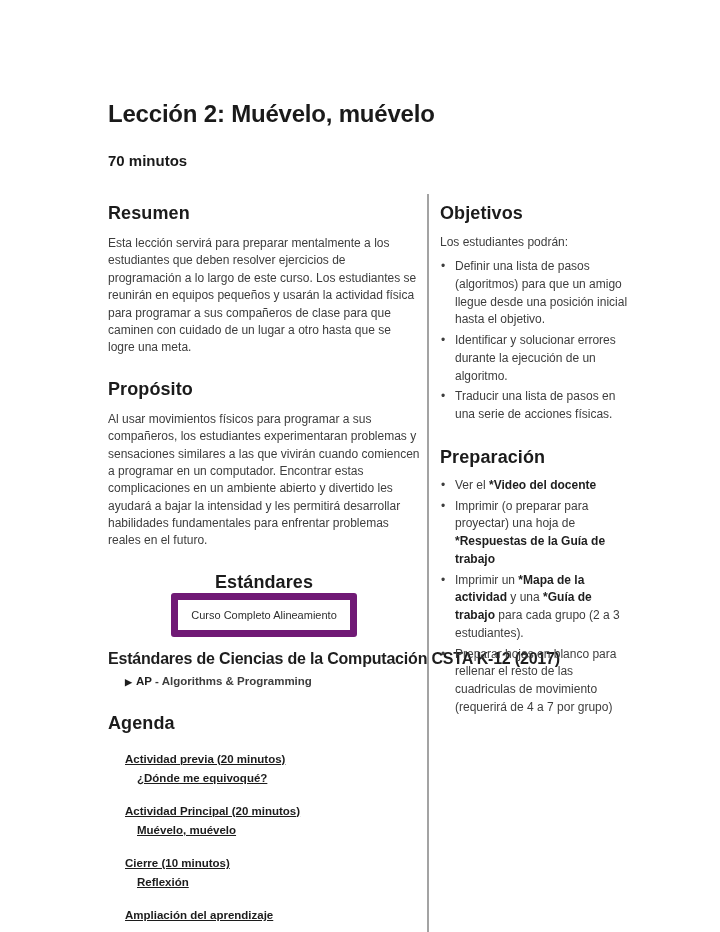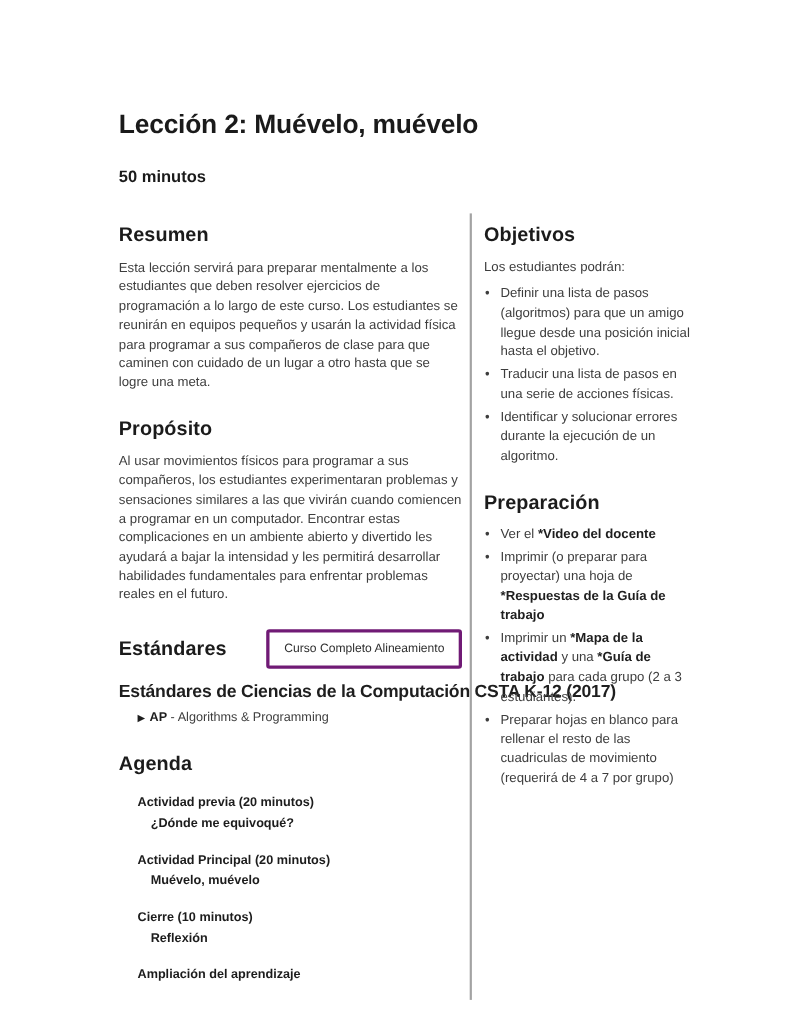--- a/index.html
+++ b/index.html
@@ -53,57 +53,60 @@
     font-size: 12px;
     line-height: 1.45;
     color: #3d3d3d;
   }
   
   .standards-row {
     display: flex;
     justify-content: space-between;
     align-items: center;
     margin-top: 22px;
+    flex-direction: column;
   }
   .alignment-button {
     font-family: "Liberation Sans", sans-serif;
     font-size: 11px;
     color: #2e2e2e;
     background: #ffffff;
-    border: 3px solid #701a75;
+    border: 7px solid #701a75;
     border-radius: 3px;
     padding: 9px 13px;
     cursor: pointer;
     white-space: nowrap;
   }
   .framework-line {
     margin-top: 13px;
     font-size: 16px;
     font-weight: 700;
     letter-spacing: -0.2px;
     color: #1e1e1e;
     white-space: nowrap;
   }
   .standards-cat {
     margin: 7px 0 0 17px;
     font-size: 11.5px;
     color: #3d3d3d;
     cursor: pointer;
+    font-weight: bold;
   }
   .arrow-icon { font-size: 9px; color: #1e1e1e; margin-right: 4px; }
   .standards-cat b { color: #1e1e1e; }
   
   .agenda-h { margin-top: 26px; }
   .agenda-list { margin-top: 15px; padding-left: 17px; }
   .agenda-item { margin-bottom: 15px; }
   .agenda-link {
     display: inline-block;
     font-size: 11.5px;
     font-weight: 700;
     color: #1c1c1c;
+    text-decoration: underline;
     cursor: pointer;
   }
   .agenda-sub { margin-left: 12px; margin-top: 5px; }
   .agenda-sub-wrap { display: block; }
   
   .intro-line { margin-top: 11px; font-size: 12px; color: #3d3d3d; }
   ul.dots { margin-top: 9px; list-style: none; }
   ul.dots li {
     position: relative;
     padding-left: 15px;
@@ -135,21 +138,21 @@
   }
   .aviso-box b { color: #1e1e1e; }
   .footer-link { margin-top: 14px; font-size: 12px; color: #2e2e2e; }
 </style>
 </head>
 <body>
 
 <div class="page">
 
   <h1>Lección 2: Muévelo, muévelo</h1>
-  <div class="duration">50 minutos</div>
+  <div class="duration">70 minutos</div>
 
   <div class="columns">
 
     <div class="col-left">
 
       <section>
         <h2 class="h-first">Resumen</h2>
         <p class="body">Esta lección servirá para preparar mentalmente a los estudiantes que deben resolver ejercicios de programación a lo largo de este curso. Los estudiantes se reunirán en equipos pequeños y usarán la actividad física para programar a sus compañeros de clase para que caminen con cuidado de un lugar a otro hasta que se logre una meta.</p>
       </section>
 
@@ -194,22 +197,22 @@
 
     <div class="divider"></div>
 
     <div class="col-right">
 
       <section>
         <h2 class="h-first">Objetivos</h2>
         <div class="intro-line">Los estudiantes podrán:</div>
         <ul class="dots">
           <li>Definir una lista de pasos (algoritmos) para que un amigo llegue desde una posición inicial hasta el objetivo.</li>
+          <li>Identificar y solucionar errores durante la ejecución de un algoritmo.</li>
           <li>Traducir una lista de pasos en una serie de acciones físicas.</li>
-          <li>Identificar y solucionar errores durante la ejecución de un algoritmo.</li>
         </ul>
       </section>
 
       <section>
         <h2 class="prep-h">Preparación</h2>
         <ul class="dots">
           <li><span>Ver el </span><b>*Video del docente</b></li>
           <li><span>Imprimir (o preparar para proyectar) una hoja de </span><b>*Respuestas de la Guía de trabajo</b></li>
           <li><span>Imprimir un </span><b>*Mapa de la actividad</b><span> y una </span><b>*Guía de trabajo</b><span> para cada grupo (2 a 3 estudiantes).</span></li>
           <li><span>Preparar hojas en blanco para rellenar el resto de las cuadriculas de movimiento (requerirá de 4 a 7 por grupo)</span></li>

